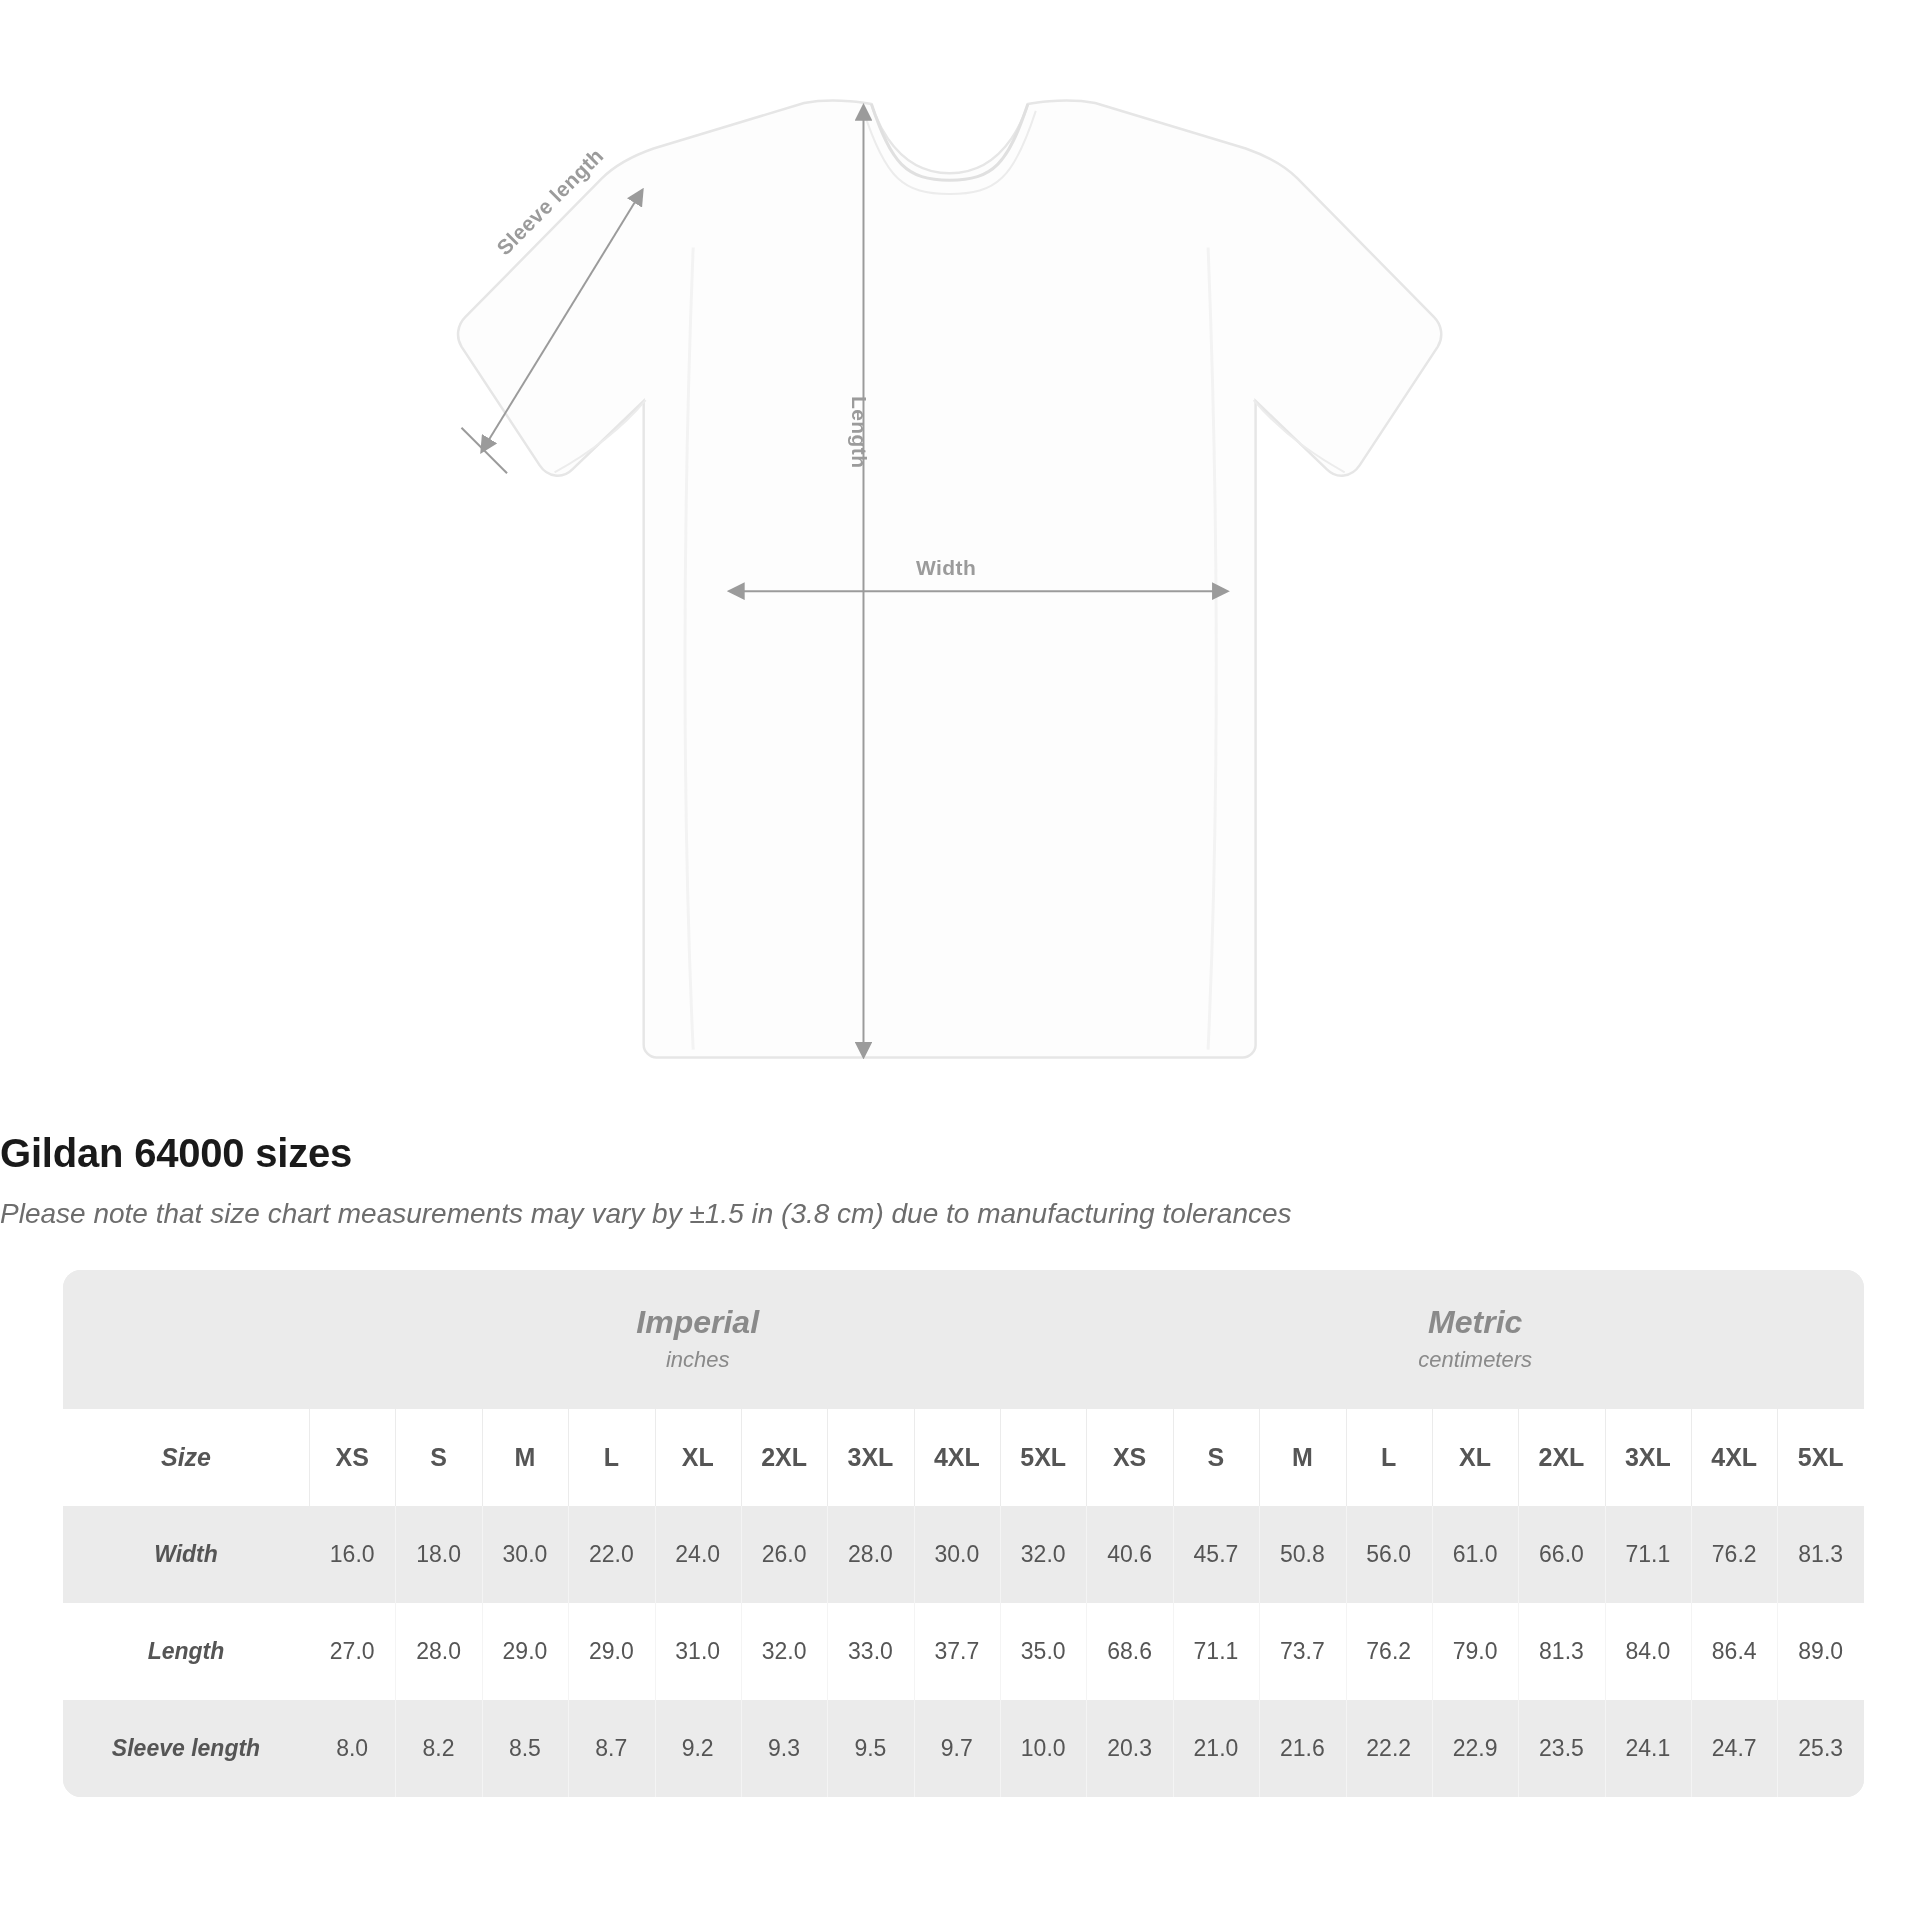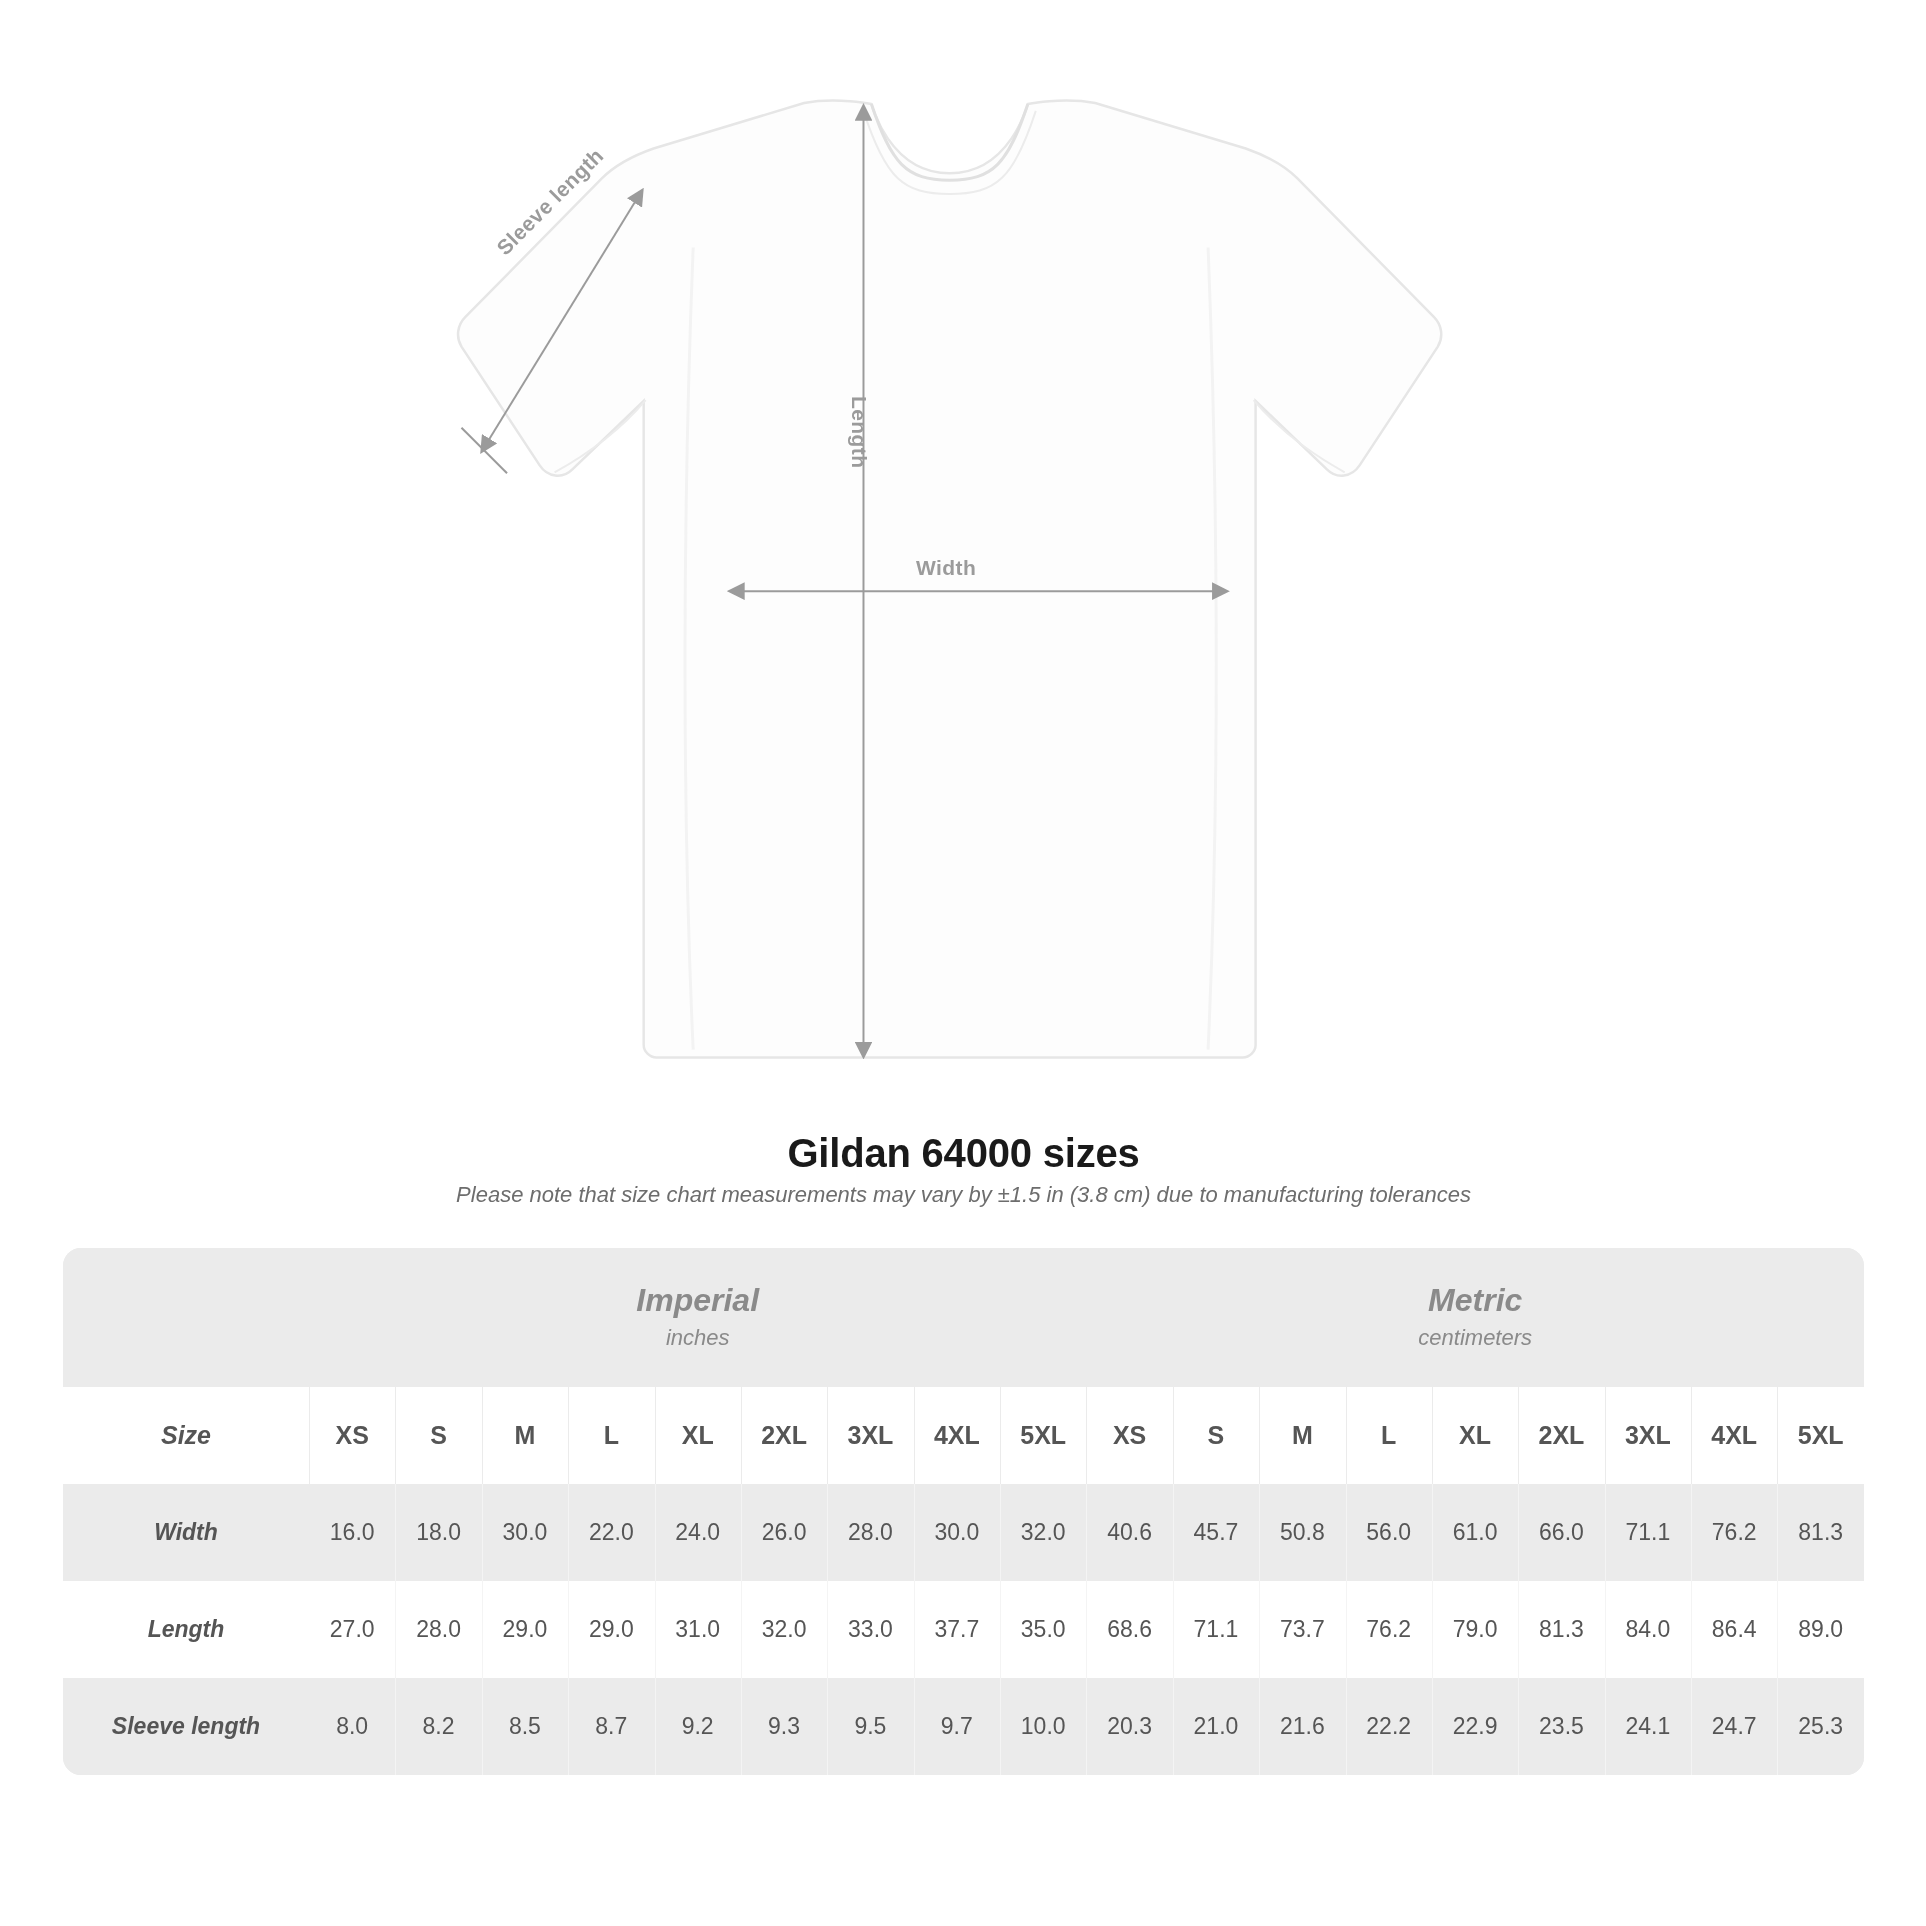--- a/index.html
+++ b/index.html
@@ -50,32 +50,31 @@
   }
   .dim-label.sleeve-label {
     left: 492px;
     top: 243px;
     transform: rotate(-45deg);
     transform-origin: left top;
   }
 
   
   .heading-block {
-    text-align: center;
     margin-top: 22px;
   }
   .chart-title {
     font-size: 40px;
     font-weight: bold;
     color: #1a1a1a;
     letter-spacing: -0.2px;
   }
   .chart-note {
-    margin-top: 6px;
-    font-size: 22px;
+    margin-top: 22px;
+    font-size: 28px;
     font-style: italic;
     color: #6d6d6d;
   }
 
   
   .table-wrap {
     margin: 40px 63px 0 63px;
     border-radius: 18px;
     overflow: hidden;
     background: #ebebeb;

